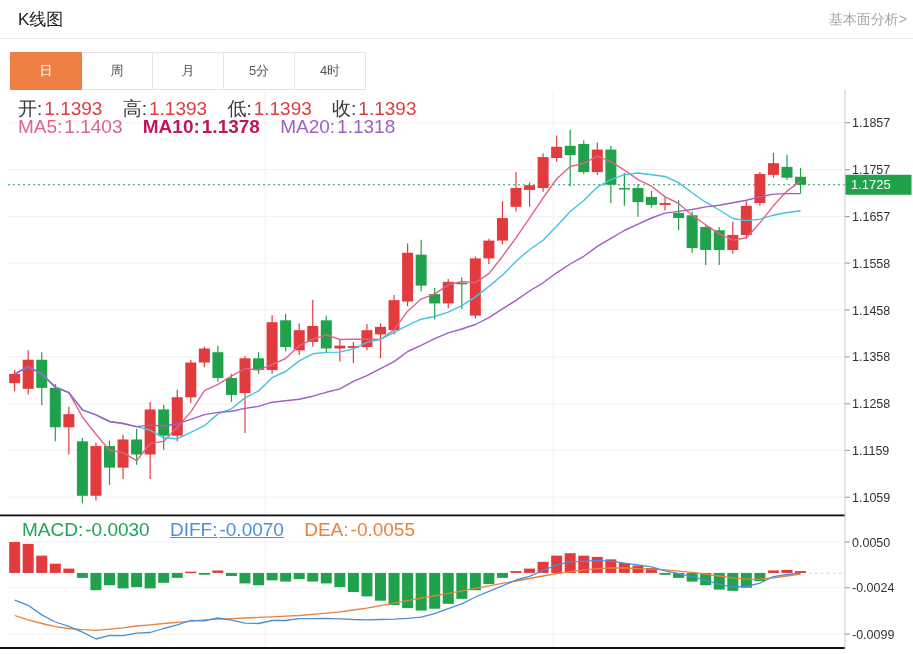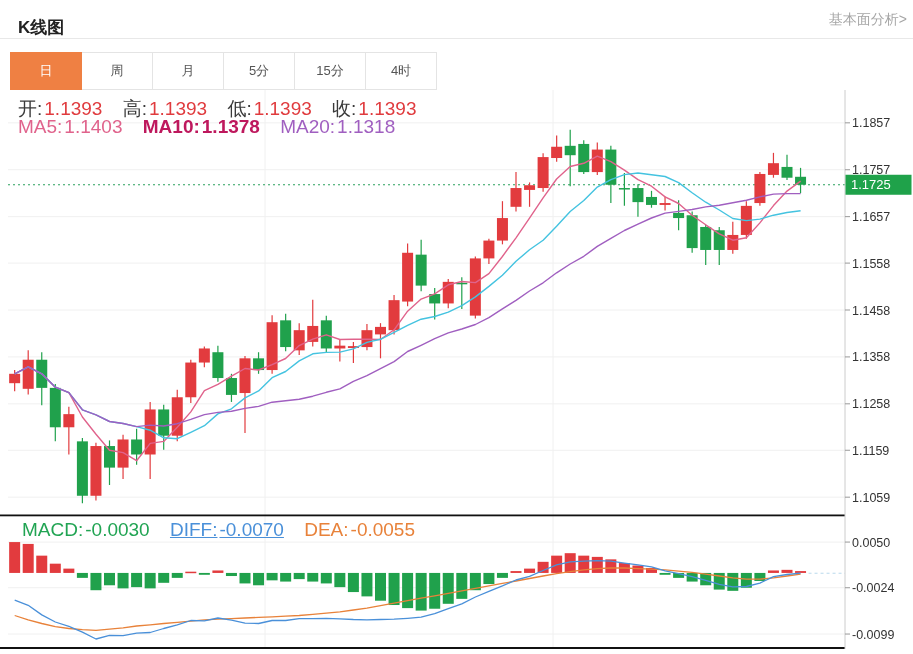--- a/index.html
+++ b/index.html
@@ -1,18 +1,18 @@
 <!DOCTYPE html>
 <html><head>
 <meta charset="utf-8">
 <style>
   html,body{margin:0;padding:0;background:#fff;}
   body{width:913px;height:654px;position:relative;overflow:hidden;
        font-family:"Liberation Sans","DejaVu Sans",sans-serif;}
-  .hdr-title{position:absolute;left:18px;top:8px;font-size:17px;font-weight:bold;color:#222;margin-top:8px;}
+  .hdr-title{position:absolute;left:18px;top:8px;font-size:17px;font-weight:normal;color:#222;}
   .hdr-link{position:absolute;right:6px;top:11px;font-size:14px;color:#a5a5a5;cursor:pointer;text-decoration:none;}
   .hdr-divider{position:absolute;left:0;top:38px;width:913px;height:1px;background:#e8e8e8;}
   .tabs{position:absolute;left:10px;top:52px;display:flex;}
   .tab{width:70px;height:36px;line-height:36px;text-align:center;font-size:13px;color:#555;
        background:#fff;border:1px solid #e4e4e4;border-left:none;cursor:pointer;box-sizing:content-box;}
   .tab:first-child{border-left:1px solid #e4e4e4;}
   .tab.sel{color:#fff;border-color:transparent;}
   .chart-wrap{position:absolute;left:0;top:90px;width:913px;height:564px;}
   #chart{position:absolute;left:0;top:0;}
   .row{position:absolute;font-size:19px;white-space:nowrap;}
@@ -28,21 +28,20 @@
 
 <div class="hdr-title">K线图</div>
 <a class="hdr-link">基本面分析&gt;</a>
 <div class="hdr-divider"></div>
 
 <div class="tabs" id="tabs">
     <div class="tab sel" style="background: rgb(239, 128, 67);">日</div>
     <div class="tab">周</div>
     <div class="tab">月</div>
     <div class="tab">5分</div>
-    <div class="tab">15分</div>
     <div class="tab">4时</div>
   </div>
 
 <div class="chart-wrap">
   <svg id="chart" width="913" height="564">
       <line x1="8" y1="32.83664459161202" x2="845" y2="32.83664459161202" stroke="#f0f0f0" stroke-width="1"></line>
       <line x1="8" y1="79.74613686534275" x2="845" y2="79.74613686534275" stroke="#f0f0f0" stroke-width="1"></line>
       <line x1="8" y1="126.65562913907347" x2="845" y2="126.65562913907347" stroke="#f0f0f0" stroke-width="1"></line>
       <line x1="8" y1="173.09602649006692" x2="845" y2="173.09602649006692" stroke="#f0f0f0" stroke-width="1"></line>
       <line x1="8" y1="220.00551876379765" x2="845" y2="220.00551876379765" stroke="#f0f0f0" stroke-width="1"></line>

